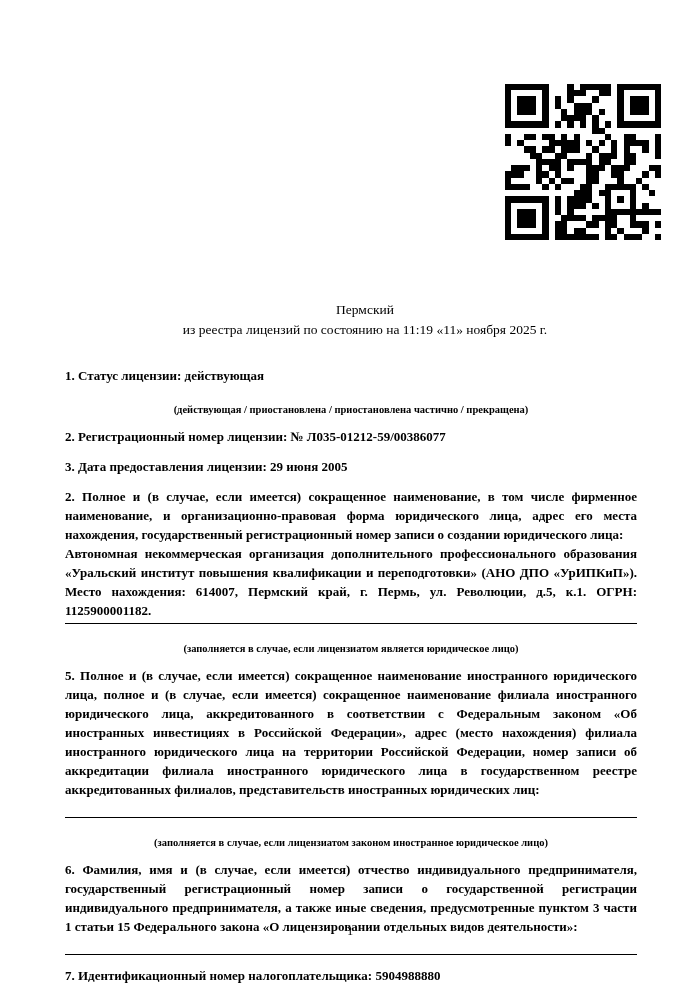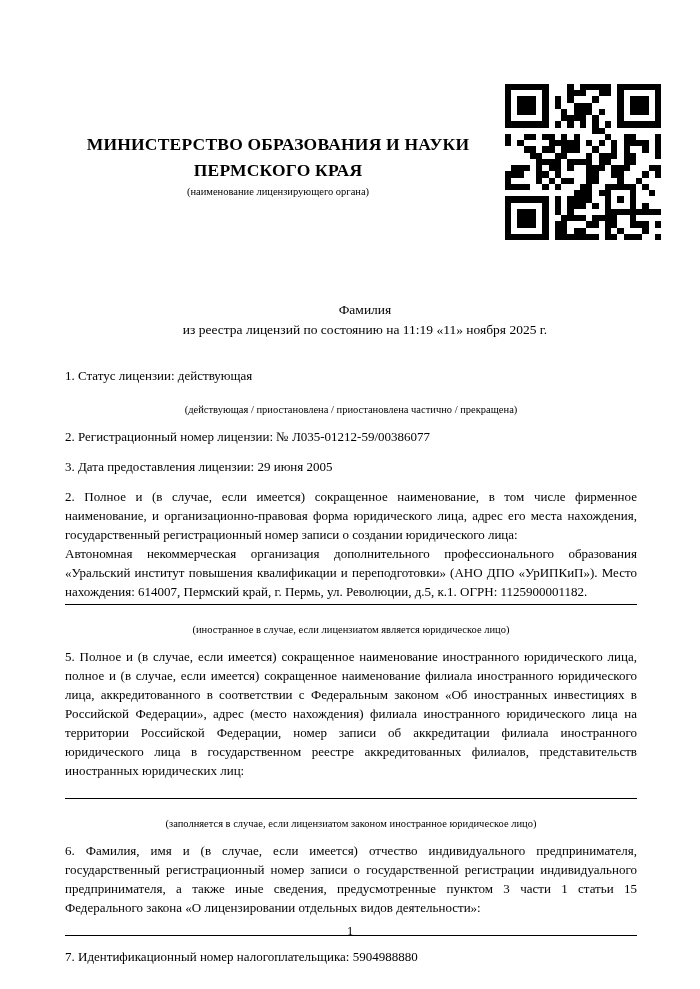--- a/index.html
+++ b/index.html
@@ -6,43 +6,39 @@
   .page{
     position:relative;width:700px;height:989px;background:#ffffff;
     font-family:"Liberation Serif","DejaVu Serif",serif;color:#000;overflow:hidden;
   }
   .qr{position:absolute;left:505px;top:84px;width:156px;height:156px;}
   .header{position:absolute;left:58px;top:131px;width:440px;text-align:center;}
   .ministry{font-weight:bold;font-size:17.5px;line-height:26px;letter-spacing:0.2px;}
   .hdr-caption{font-size:10.5px;line-height:14px;margin-top:2px;}
   .title{position:absolute;left:65px;top:300px;width:600px;text-align:center;font-size:13.5px;line-height:20px;}
   .content{position:absolute;left:65px;top:366px;width:572px;font-size:13px;line-height:19px;}
-  .item{margin-bottom:11px;}
+  .item{margin-bottom:11px;font-weight:bold;}
   .just{text-align:justify;}
   .empty-value{height:15px;}
   .rule{border-top:1.8px solid #000;height:0;margin-top:3px;}
   .caption{font-size:10.5px;line-height:13px;text-align:center;margin-top:18px;}
   .page-number{position:absolute;left:0;top:924px;width:700px;text-align:center;font-size:12.5px;}
 </style>
 </head>
 <body>
 
 <div class="page">
 
   <svg class="qr" viewBox="0 0 25 25" shape-rendering="crispEdges">
       <path d="M0 0h1v1h-1zM1 0h1v1h-1zM2 0h1v1h-1zM3 0h1v1h-1zM4 0h1v1h-1zM5 0h1v1h-1zM6 0h1v1h-1zM10 0h1v1h-1zM12 0h1v1h-1zM13 0h1v1h-1zM14 0h1v1h-1zM15 0h1v1h-1zM16 0h1v1h-1zM18 0h1v1h-1zM19 0h1v1h-1zM20 0h1v1h-1zM21 0h1v1h-1zM22 0h1v1h-1zM23 0h1v1h-1zM24 0h1v1h-1zM0 1h1v1h-1zM6 1h1v1h-1zM10 1h1v1h-1zM11 1h1v1h-1zM12 1h1v1h-1zM15 1h1v1h-1zM16 1h1v1h-1zM18 1h1v1h-1zM24 1h1v1h-1zM0 2h1v1h-1zM2 2h1v1h-1zM3 2h1v1h-1zM4 2h1v1h-1zM6 2h1v1h-1zM8 2h1v1h-1zM10 2h1v1h-1zM14 2h1v1h-1zM18 2h1v1h-1zM20 2h1v1h-1zM21 2h1v1h-1zM22 2h1v1h-1zM24 2h1v1h-1zM0 3h1v1h-1zM2 3h1v1h-1zM3 3h1v1h-1zM4 3h1v1h-1zM6 3h1v1h-1zM8 3h1v1h-1zM11 3h1v1h-1zM12 3h1v1h-1zM13 3h1v1h-1zM18 3h1v1h-1zM20 3h1v1h-1zM21 3h1v1h-1zM22 3h1v1h-1zM24 3h1v1h-1zM0 4h1v1h-1zM2 4h1v1h-1zM3 4h1v1h-1zM4 4h1v1h-1zM6 4h1v1h-1zM9 4h1v1h-1zM11 4h1v1h-1zM12 4h1v1h-1zM13 4h1v1h-1zM15 4h1v1h-1zM18 4h1v1h-1zM20 4h1v1h-1zM21 4h1v1h-1zM22 4h1v1h-1zM24 4h1v1h-1zM0 5h1v1h-1zM6 5h1v1h-1zM9 5h1v1h-1zM10 5h1v1h-1zM11 5h1v1h-1zM12 5h1v1h-1zM14 5h1v1h-1zM18 5h1v1h-1zM24 5h1v1h-1zM0 6h1v1h-1zM1 6h1v1h-1zM2 6h1v1h-1zM3 6h1v1h-1zM4 6h1v1h-1zM5 6h1v1h-1zM6 6h1v1h-1zM8 6h1v1h-1zM10 6h1v1h-1zM12 6h1v1h-1zM14 6h1v1h-1zM16 6h1v1h-1zM18 6h1v1h-1zM19 6h1v1h-1zM20 6h1v1h-1zM21 6h1v1h-1zM22 6h1v1h-1zM23 6h1v1h-1zM24 6h1v1h-1zM14 7h1v1h-1zM15 7h1v1h-1zM0 8h1v1h-1zM3 8h1v1h-1zM4 8h1v1h-1zM6 8h1v1h-1zM7 8h1v1h-1zM9 8h1v1h-1zM11 8h1v1h-1zM16 8h1v1h-1zM19 8h1v1h-1zM20 8h1v1h-1zM24 8h1v1h-1zM0 9h1v1h-1zM2 9h1v1h-1zM7 9h1v1h-1zM8 9h1v1h-1zM9 9h1v1h-1zM10 9h1v1h-1zM11 9h1v1h-1zM13 9h1v1h-1zM15 9h1v1h-1zM17 9h1v1h-1zM19 9h1v1h-1zM20 9h1v1h-1zM21 9h1v1h-1zM22 9h1v1h-1zM24 9h1v1h-1zM3 10h1v1h-1zM4 10h1v1h-1zM6 10h1v1h-1zM7 10h1v1h-1zM9 10h1v1h-1zM10 10h1v1h-1zM11 10h1v1h-1zM14 10h1v1h-1zM17 10h1v1h-1zM19 10h1v1h-1zM22 10h1v1h-1zM24 10h1v1h-1zM4 11h1v1h-1zM5 11h1v1h-1zM8 11h1v1h-1zM9 11h1v1h-1zM13 11h1v1h-1zM15 11h1v1h-1zM16 11h1v1h-1zM17 11h1v1h-1zM19 11h1v1h-1zM20 11h1v1h-1zM24 11h1v1h-1zM5 12h1v1h-1zM6 12h1v1h-1zM7 12h1v1h-1zM8 12h1v1h-1zM10 12h1v1h-1zM11 12h1v1h-1zM12 12h1v1h-1zM13 12h1v1h-1zM15 12h1v1h-1zM16 12h1v1h-1zM19 12h1v1h-1zM20 12h1v1h-1zM1 13h1v1h-1zM2 13h1v1h-1zM3 13h1v1h-1zM5 13h1v1h-1zM7 13h1v1h-1zM8 13h1v1h-1zM10 13h1v1h-1zM13 13h1v1h-1zM14 13h1v1h-1zM15 13h1v1h-1zM17 13h1v1h-1zM18 13h1v1h-1zM19 13h1v1h-1zM23 13h1v1h-1zM24 13h1v1h-1zM0 14h1v1h-1zM1 14h1v1h-1zM2 14h1v1h-1zM5 14h1v1h-1zM6 14h1v1h-1zM8 14h1v1h-1zM13 14h1v1h-1zM14 14h1v1h-1zM17 14h1v1h-1zM18 14h1v1h-1zM22 14h1v1h-1zM24 14h1v1h-1zM0 15h1v1h-1zM5 15h1v1h-1zM7 15h1v1h-1zM9 15h1v1h-1zM10 15h1v1h-1zM13 15h1v1h-1zM14 15h1v1h-1zM18 15h1v1h-1zM21 15h1v1h-1zM0 16h1v1h-1zM1 16h1v1h-1zM2 16h1v1h-1zM3 16h1v1h-1zM6 16h1v1h-1zM8 16h1v1h-1zM12 16h1v1h-1zM13 16h1v1h-1zM16 16h1v1h-1zM17 16h1v1h-1zM18 16h1v1h-1zM19 16h1v1h-1zM20 16h1v1h-1zM22 16h1v1h-1zM11 17h1v1h-1zM12 17h1v1h-1zM13 17h1v1h-1zM15 17h1v1h-1zM16 17h1v1h-1zM20 17h1v1h-1zM23 17h1v1h-1zM0 18h1v1h-1zM1 18h1v1h-1zM2 18h1v1h-1zM3 18h1v1h-1zM4 18h1v1h-1zM5 18h1v1h-1zM6 18h1v1h-1zM8 18h1v1h-1zM10 18h1v1h-1zM11 18h1v1h-1zM12 18h1v1h-1zM13 18h1v1h-1zM16 18h1v1h-1zM18 18h1v1h-1zM20 18h1v1h-1zM0 19h1v1h-1zM6 19h1v1h-1zM8 19h1v1h-1zM10 19h1v1h-1zM11 19h1v1h-1zM12 19h1v1h-1zM14 19h1v1h-1zM16 19h1v1h-1zM20 19h1v1h-1zM22 19h1v1h-1zM0 20h1v1h-1zM2 20h1v1h-1zM3 20h1v1h-1zM4 20h1v1h-1zM6 20h1v1h-1zM8 20h1v1h-1zM10 20h1v1h-1zM16 20h1v1h-1zM17 20h1v1h-1zM18 20h1v1h-1zM19 20h1v1h-1zM20 20h1v1h-1zM21 20h1v1h-1zM22 20h1v1h-1zM23 20h1v1h-1zM24 20h1v1h-1zM0 21h1v1h-1zM2 21h1v1h-1zM3 21h1v1h-1zM4 21h1v1h-1zM6 21h1v1h-1zM9 21h1v1h-1zM10 21h1v1h-1zM11 21h1v1h-1zM12 21h1v1h-1zM14 21h1v1h-1zM15 21h1v1h-1zM16 21h1v1h-1zM17 21h1v1h-1zM20 21h1v1h-1zM0 22h1v1h-1zM2 22h1v1h-1zM3 22h1v1h-1zM4 22h1v1h-1zM6 22h1v1h-1zM8 22h1v1h-1zM9 22h1v1h-1zM13 22h1v1h-1zM14 22h1v1h-1zM16 22h1v1h-1zM17 22h1v1h-1zM20 22h1v1h-1zM21 22h1v1h-1zM22 22h1v1h-1zM24 22h1v1h-1zM0 23h1v1h-1zM6 23h1v1h-1zM8 23h1v1h-1zM9 23h1v1h-1zM11 23h1v1h-1zM12 23h1v1h-1zM16 23h1v1h-1zM18 23h1v1h-1zM22 23h1v1h-1zM0 24h1v1h-1zM1 24h1v1h-1zM2 24h1v1h-1zM3 24h1v1h-1zM4 24h1v1h-1zM5 24h1v1h-1zM6 24h1v1h-1zM8 24h1v1h-1zM9 24h1v1h-1zM10 24h1v1h-1zM11 24h1v1h-1zM12 24h1v1h-1zM13 24h1v1h-1zM14 24h1v1h-1zM16 24h1v1h-1zM17 24h1v1h-1zM19 24h1v1h-1zM20 24h1v1h-1zM21 24h1v1h-1zM24 24h1v1h-1z" fill="#000"></path>
     </svg>
 
-  <div class="header">
-    <div class="ministry">МИНИСТЕРСТВО ОБРАЗОВАНИЯ И НАУКИ ПЕРМСКОГО КРАЯ</div>
-    <div class="hdr-caption">(наименование лицензирующего органа)</div>
-  </div>
 
   <div class="title">
-    <div>Фамилия</div>
+    <div>Пермский</div>
     <div>из реестра лицензий по состоянию на 11:19 «11» ноября 2025 г.</div>
   </div>
 
   <div class="content">
 
     <div class="item">
       <div class="just">1. Статус лицензии: действующая</div>
       <div class="caption">(действующая / приостановлена / приостановлена частично / прекращена)</div>
     </div>
 
@@ -51,21 +47,21 @@
     </div>
 
     <div class="item">
       <div>3. Дата предоставления лицензии: 29 июня 2005</div>
     </div>
 
     <div class="item">
       <div class="just">2. Полное и (в случае, если имеется) сокращенное наименование, в том числе фирменное наименование, и организационно-правовая форма юридического лица, адрес его места нахождения, государственный регистрационный номер записи о создании юридического лица:</div>
       <div class="just">Автономная некоммерческая организация дополнительного профессионального образования «Уральский институт повышения квалификации и переподготовки» (АНО ДПО «УрИПКиП»). Место нахождения: 614007, Пермский край, г. Пермь, ул. Революции, д.5, к.1. ОГРН: 1125900001182.</div>
       <div class="rule"></div>
-      <div class="caption">(иностранное в случае, если лицензиатом является юридическое лицо)</div>
+      <div class="caption">(заполняется в случае, если лицензиатом является юридическое лицо)</div>
     </div>
 
     <div class="item">
       <div class="just">5. Полное и (в случае, если имеется) сокращенное наименование иностранного юридического лица, полное и (в случае, если имеется) сокращенное наименование филиала иностранного юридического лица, аккредитованного в соответствии с Федеральным законом «Об иностранных инвестициях в Российской Федерации», адрес (место нахождения) филиала иностранного юридического лица на территории Российской Федерации, номер записи об аккредитации филиала иностранного юридического лица в государственном реестре аккредитованных филиалов, представительств иностранных юридических лиц:</div>
       <div class="empty-value"></div>
       <div class="rule"></div>
       <div class="caption">(заполняется в случае, если лицензиатом законом иностранное юридическое лицо)</div>
     </div>
 
     <div class="item">

